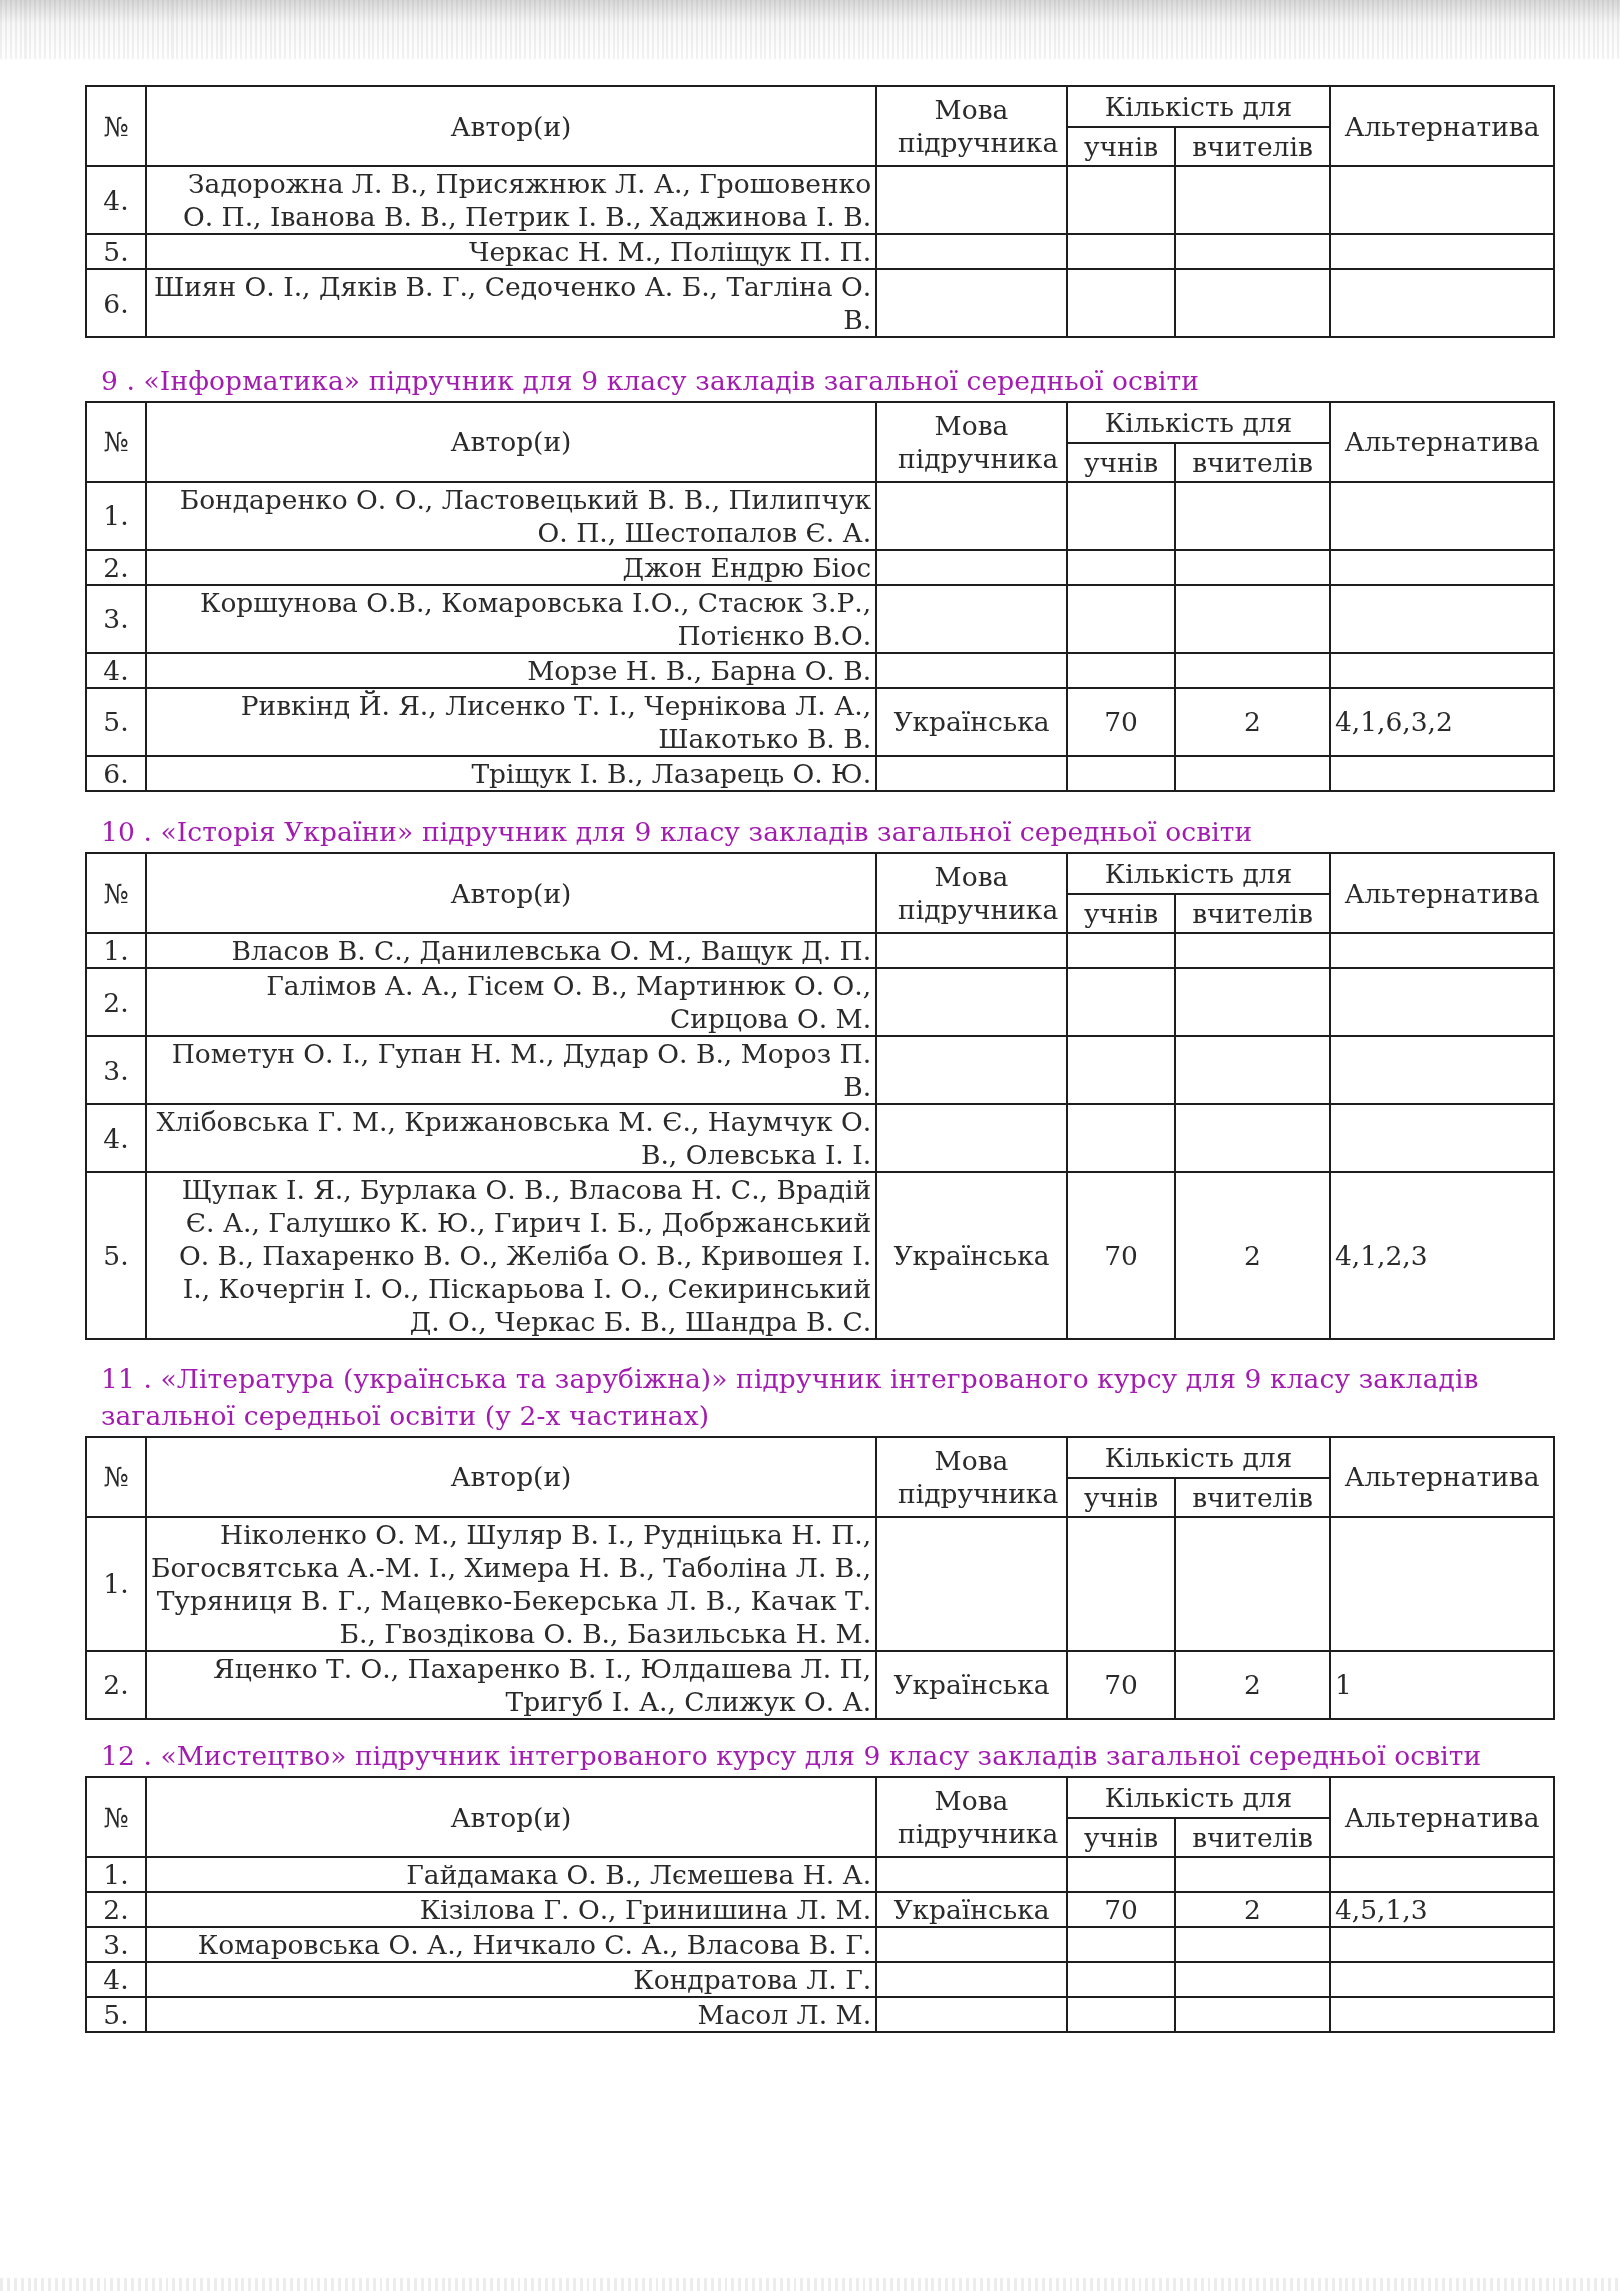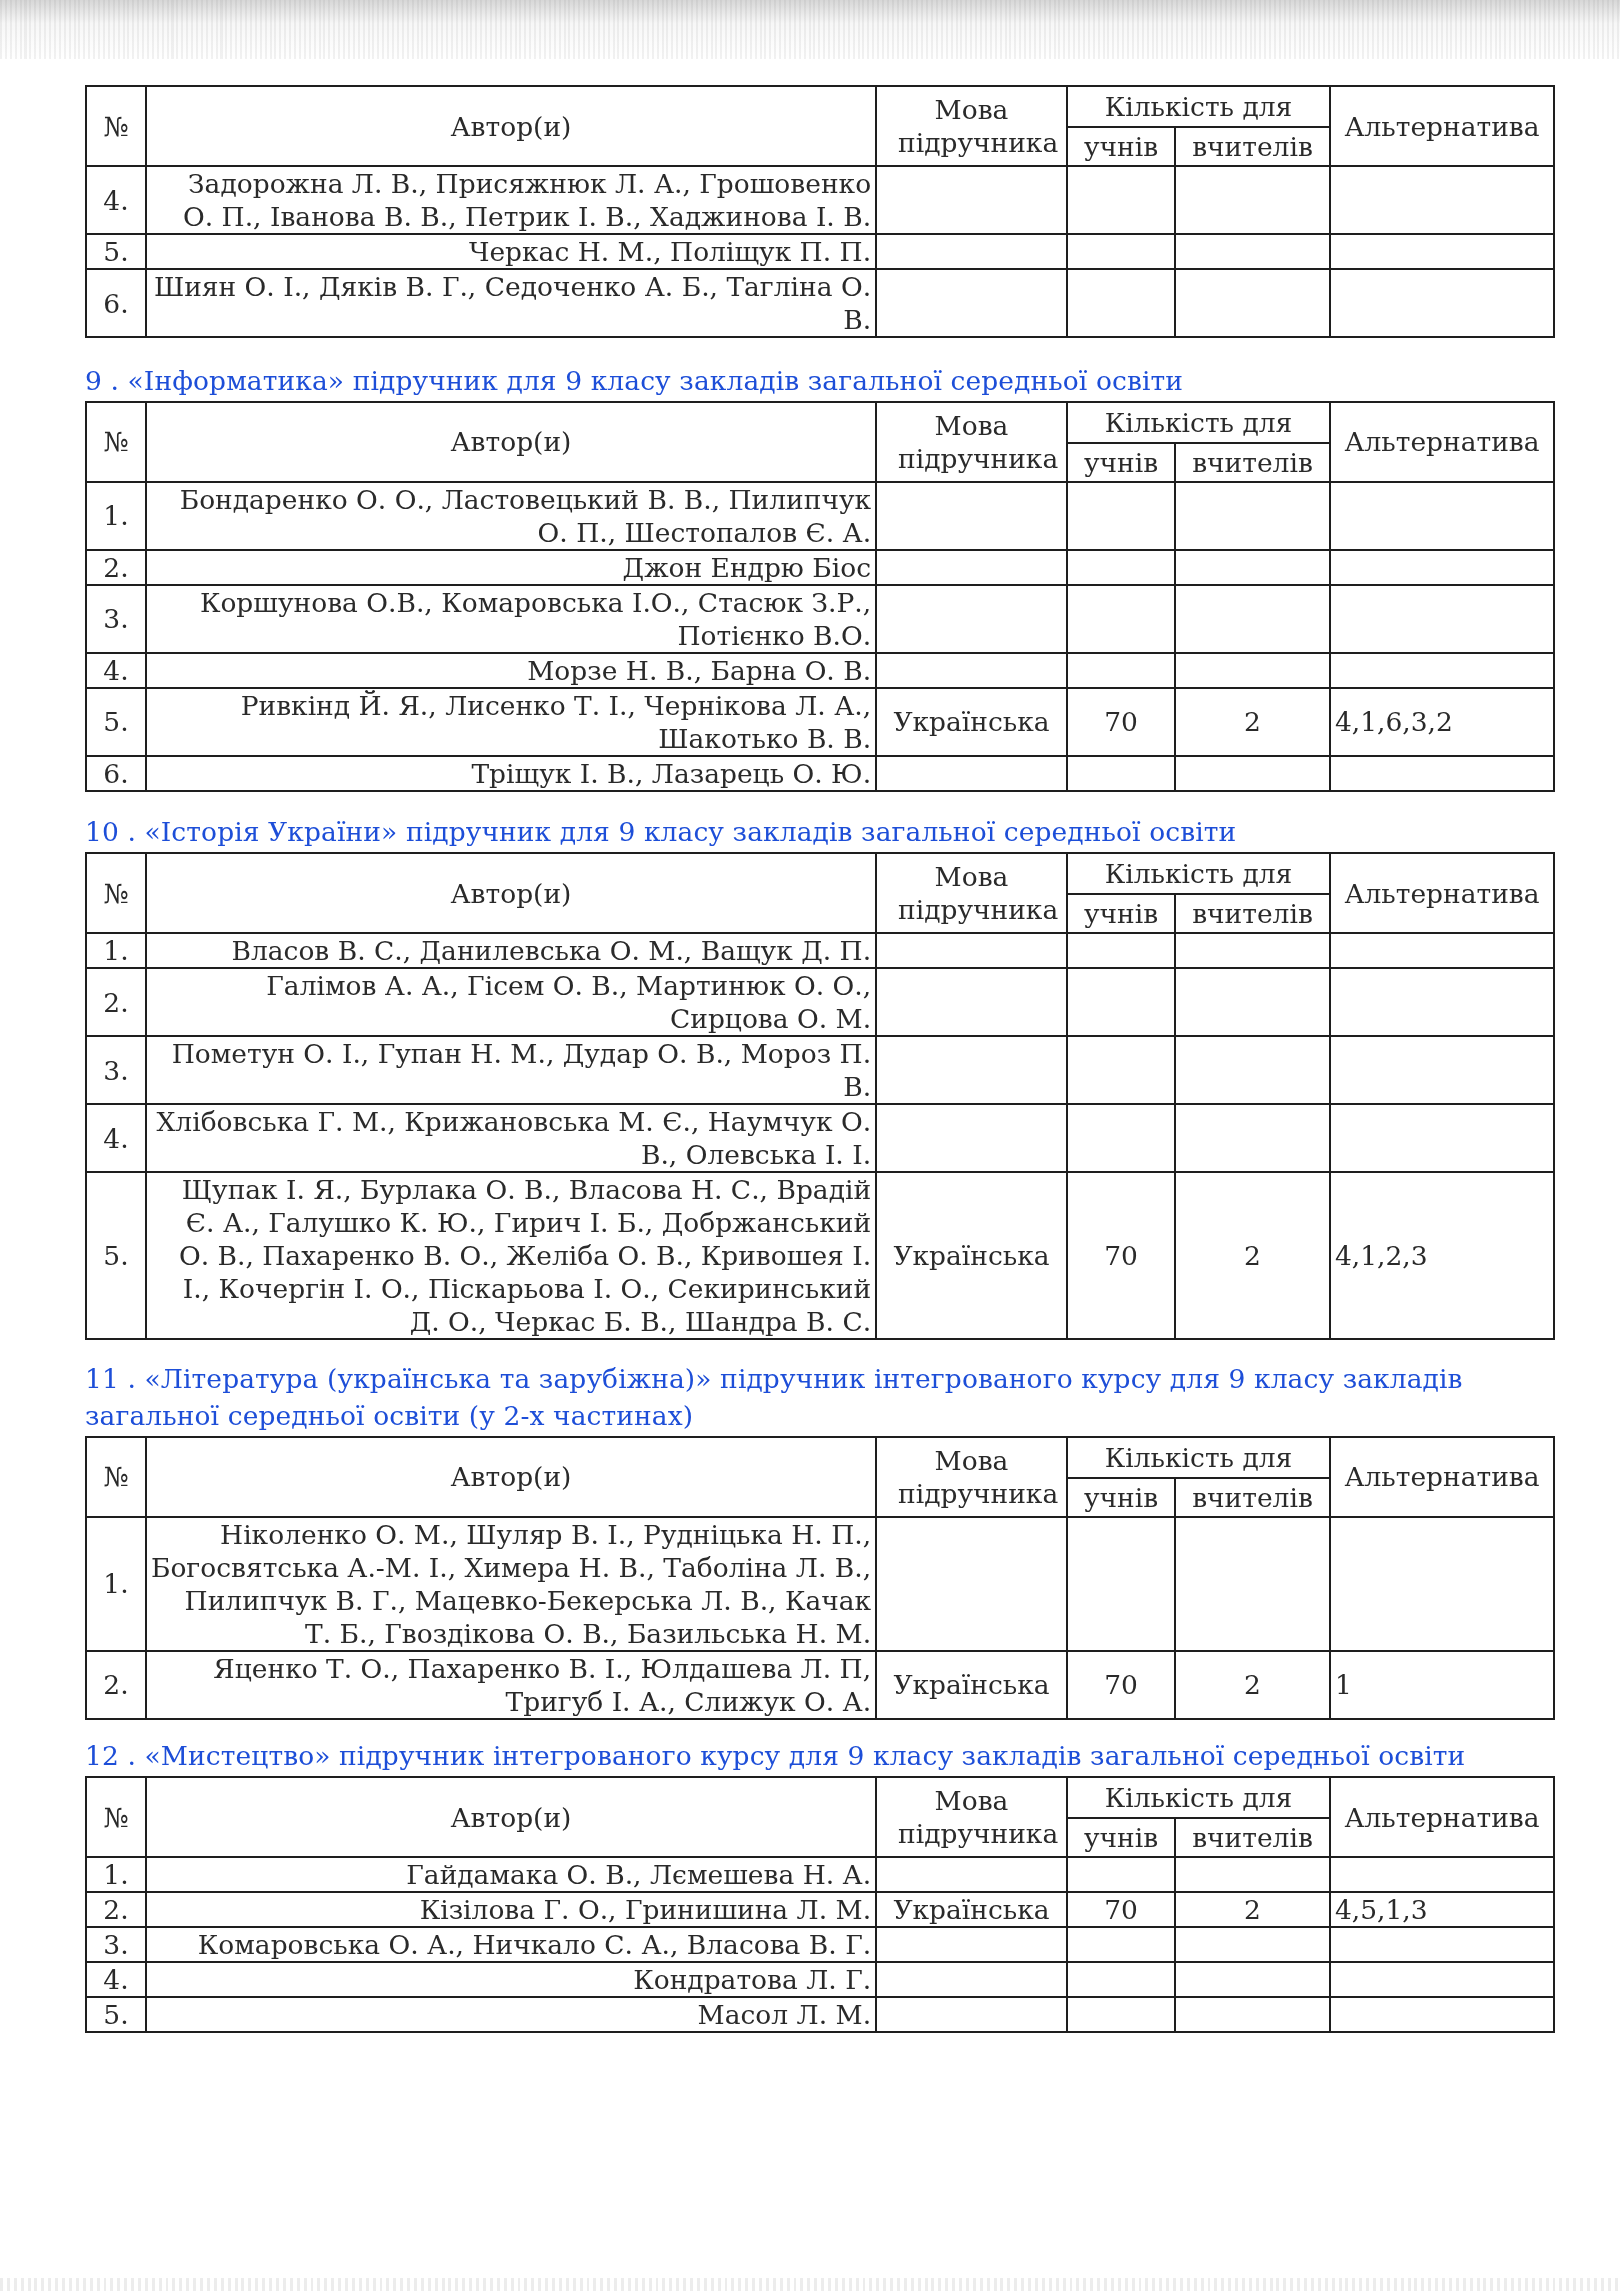--- a/index.html
+++ b/index.html
@@ -13,21 +13,21 @@
     background: repeating-linear-gradient(90deg, rgba(120,120,120,0.10) 0 2px, rgba(255,255,255,0) 2px 4.9px),
                 linear-gradient(180deg, rgba(140,140,140,0.35) 0, rgba(200,200,200,0.15) 40%, rgba(255,255,255,0) 100%);
   }
   .scan-noise-bottom {
     position: absolute; left: 0; bottom: 0; width: 1620px; height: 13.7px;
     background: repeating-linear-gradient(90deg, rgba(150,150,150,0.18) 0 2.9px, rgba(255,255,255,0) 2.9px 6.9px);
   }
   .page { position: absolute; left: 85px; top: 0; width: 1468px; }
   .section-title {
     font-size: 26.5px; line-height: 37px; letter-spacing: 0.1px;
-    color: #1d4ed8; margin: 0; padding-left: 0;
+    color: #a21caf; margin: 16px; padding-left: 0;
   }
   table.books {
     border-collapse: collapse; width: 1468px; table-layout: fixed;
     font-size: 26.5px; line-height: 33px; color: #2a2a2a;
   }
   table.books td, table.books th {
     border: 2px solid #1e1e1e; padding: 0 3.9px; font-weight: normal; vertical-align: middle;
   }
   table.books col.c-no { width: 60px; }
   table.books col.c-author { width: 730px; }
@@ -269,21 +269,21 @@
           <th rowspan="2">Альтернатива</th>
         </tr>
         <tr class="h2">
           <th>учнів</th>
           <th>вчителів</th>
         </tr>
       </thead>
       <tbody>
             <tr>
               <td class="no">1.</td>
-              <td class="author">Ніколенко О. М., Шуляр В. І., Рудніцька Н. П., Богосвятська А.-М. І., Химера Н. В., Таболіна Л. В., Пилипчук В. Г., Мацевко-Бекерська Л. В., Качак Т. Б., Гвоздікова О. В., Базильська Н. М.</td>
+              <td class="author">Ніколенко О. М., Шуляр В. І., Рудніцька Н. П., Богосвятська А.-М. І., Химера Н. В., Таболіна Л. В., Туряниця В. Г., Мацевко-Бекерська Л. В., Качак Т. Б., Гвоздікова О. В., Базильська Н. М.</td>
               <td class="lang"></td>
               <td class="stu"></td>
               <td class="tea"></td>
               <td class="alt"></td>
             </tr>
             <tr>
               <td class="no">2.</td>
               <td class="author">Яценко Т. О., Пахаренко В. І., Юлдашева Л. П, Тригуб І. А., Слижук О. А.</td>
               <td class="lang">Українська</td>
               <td class="stu">70</td>

